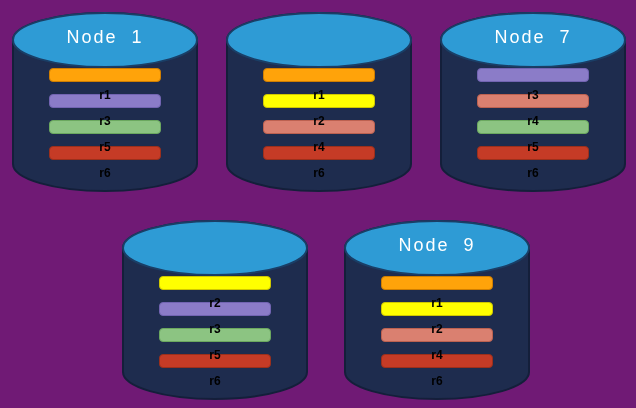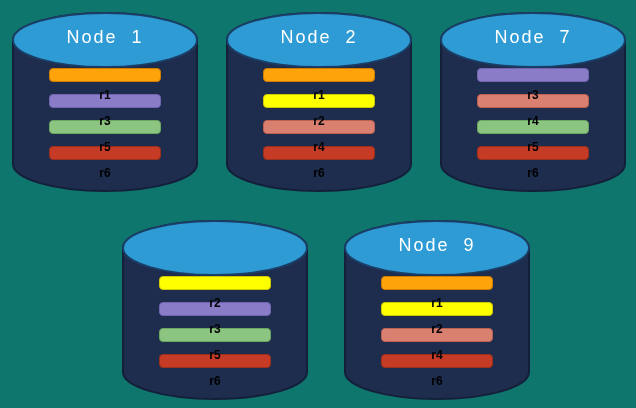--- a/index.html
+++ b/index.html
@@ -26,21 +26,21 @@
     width:112px;height:14px;margin:0 auto 12px auto;
     border:1px solid rgba(0,0,0,.3);border-radius:4px;
     display:flex;align-items:center;justify-content:center;
     box-sizing:border-box;
   }
   .bar-label{font-size:12px;font-weight:bold;line-height:1;margin-top:40px;}
 </style>
 </head>
 <body>
 
-<div class="canvas" style="background: #0f766e;">
+<div class="canvas" style="background: #701a75;">
 
   <div class="node node-n1">
     <svg class="cyl" viewBox="0 0 190 188">
       <path d="M 3,34 A 92,27 0 0 1 187,34 L 187,158 A 92,27 0 0 1 3,158 Z" stroke-width="2" style="fill: rgb(30, 44, 78); stroke: rgb(20, 31, 58);"></path>
       <ellipse cx="95" cy="34" rx="92" ry="27" stroke-width="2" style="fill: rgb(46, 155, 213); stroke: rgb(26, 62, 102);"></ellipse>
     </svg>
     <div class="node-title" style="color: rgb(255, 255, 255);">Node  1</div>
     <div class="bars" style="color: rgb(0, 0, 0);">
       <div class="bar" style="background: rgb(255, 163, 10); border-color: rgb(208, 126, 0);">
         <span class="bar-label">r1</span>
@@ -55,21 +55,20 @@
         <span class="bar-label">r6</span>
       </div>
     </div>
   </div>
 
   <div class="node node-n2">
     <svg class="cyl" viewBox="0 0 190 188">
       <path d="M 3,34 A 92,27 0 0 1 187,34 L 187,158 A 92,27 0 0 1 3,158 Z" stroke-width="2" style="fill: rgb(30, 44, 78); stroke: rgb(20, 31, 58);"></path>
       <ellipse cx="95" cy="34" rx="92" ry="27" stroke-width="2" style="fill: rgb(46, 155, 213); stroke: rgb(26, 62, 102);"></ellipse>
     </svg>
-    <div class="node-title" style="color: rgb(255, 255, 255);">Node  2</div>
     <div class="bars" style="color: rgb(0, 0, 0);">
       <div class="bar" style="background: rgb(255, 163, 10); border-color: rgb(208, 126, 0);">
         <span class="bar-label">r1</span>
       </div>
       <div class="bar" style="background: rgb(255, 255, 0); border-color: rgb(207, 200, 0);">
         <span class="bar-label">r2</span>
       </div>
       <div class="bar" style="background: rgb(218, 128, 112); border-color: rgb(188, 97, 80);">
         <span class="bar-label">r4</span>
       </div>

